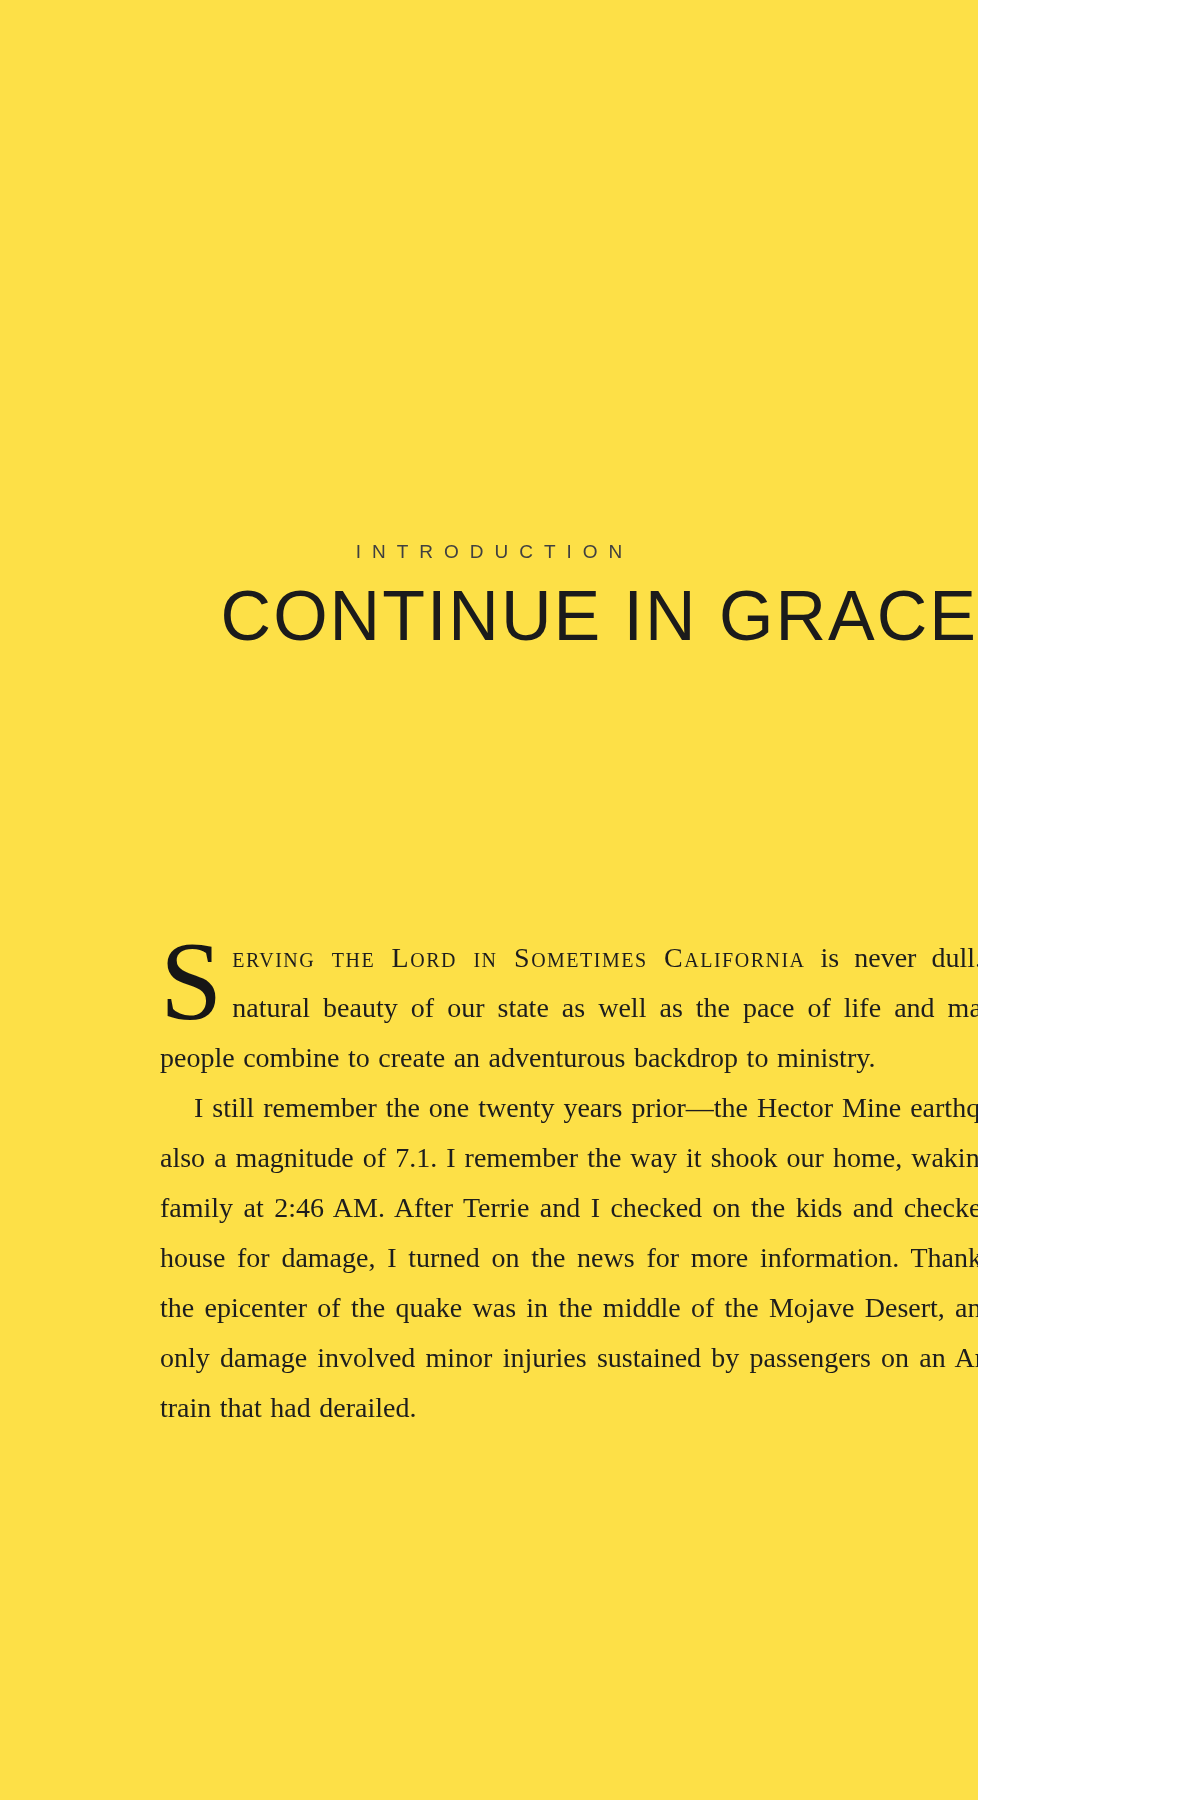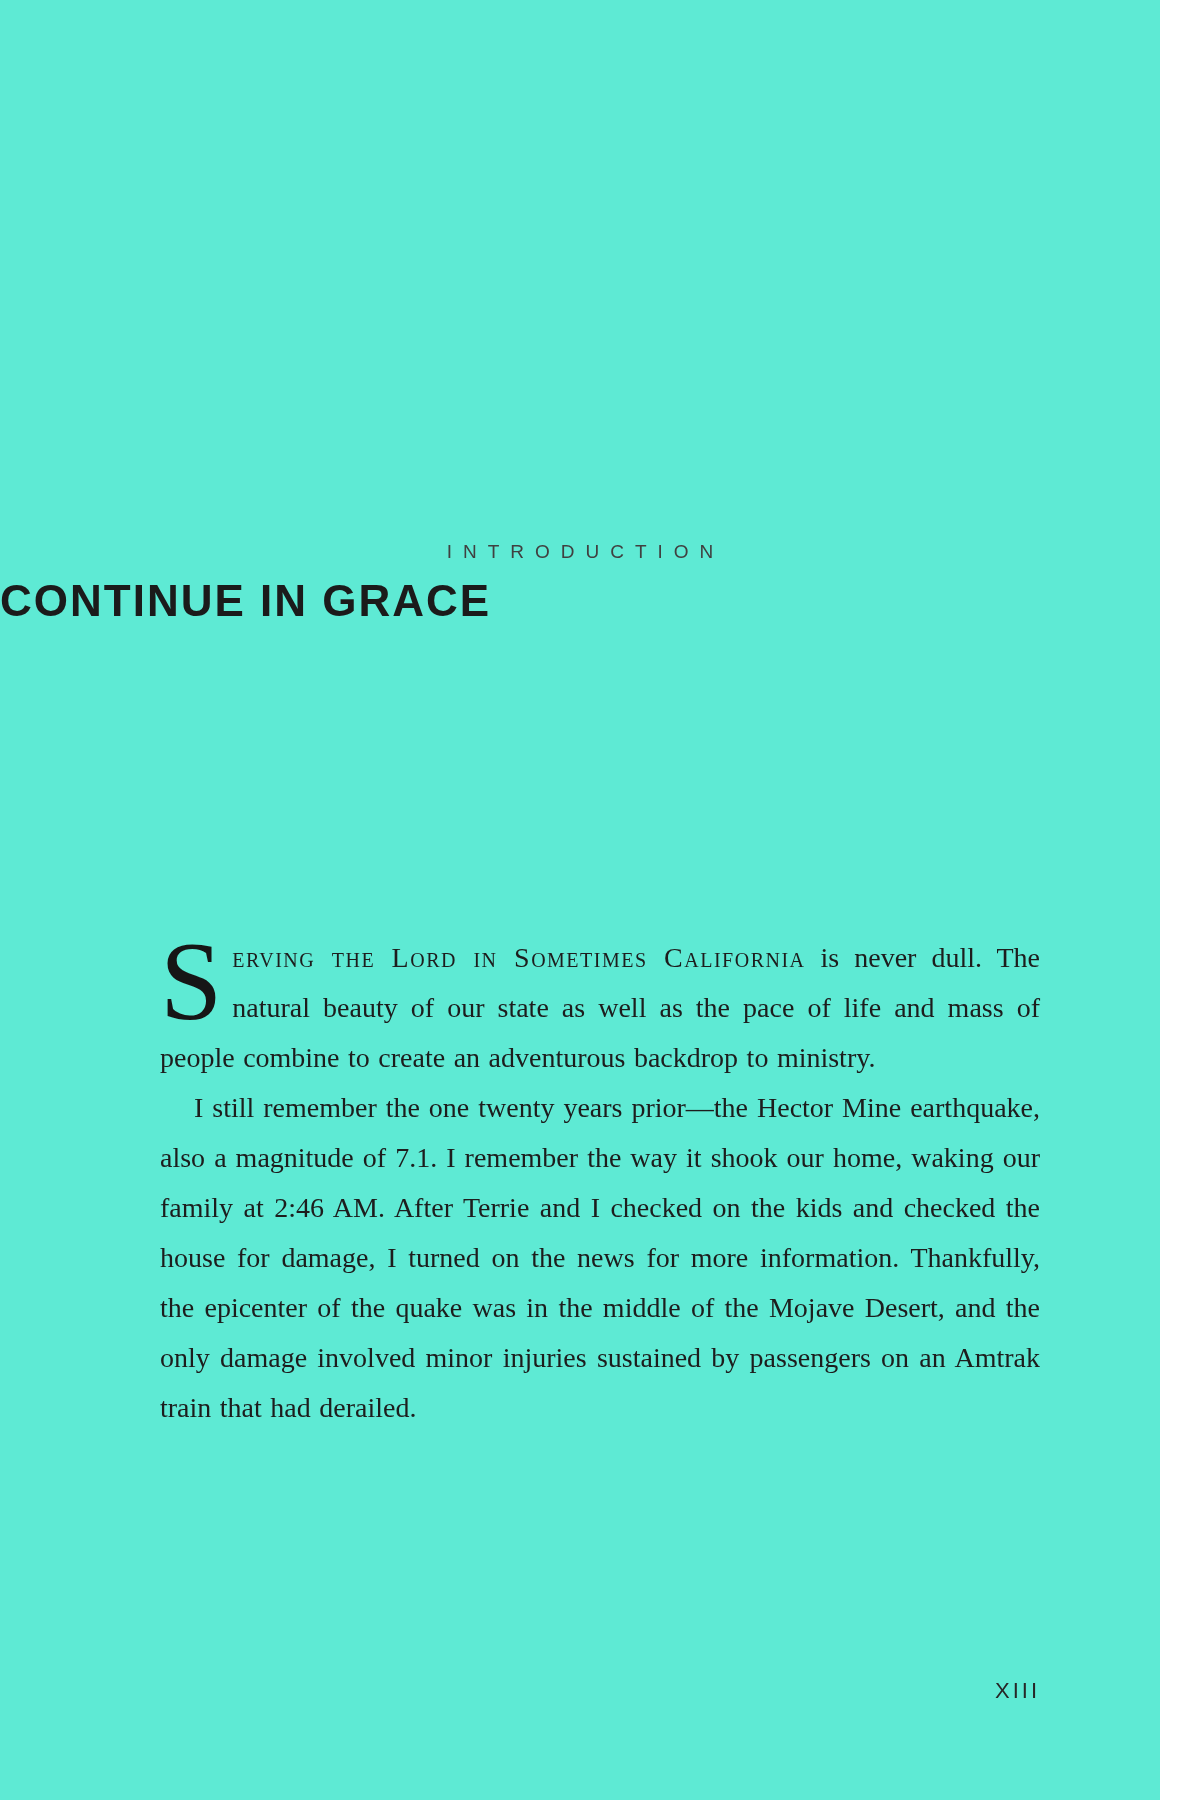--- a/index.html
+++ b/index.html
@@ -2,23 +2,23 @@
 <html><head>
 <meta charset="utf-8">
 <style>
   html, body {
     margin: 0;
     padding: 0;
     background: #ffffff;
   }
   .page {
     position: relative;
-    width: 1160px;
+    width: 978px;
     height: 1800px;
-    background: #5eead4;
+    background: #fde047;
     overflow: hidden;
     font-family: "Liberation Serif", serif;
     color: #1c1c1c;
   }
   .kicker {
     position: absolute;
     top: 541px;
     left: 0;
     width: 100%;
     text-align: center;
@@ -28,24 +28,24 @@
     letter-spacing: 11px;
     text-indent: 11px; 
     color: #404040;
   }
   .title {
     position: absolute;
     top: 576px;
     left: 0;
     width: 100%;
     margin: 0;
-    text-align: left;
+    text-align: right;
     font-family: "Liberation Sans", sans-serif;
-    font-weight: 700;
-    font-size: 44px;
+    font-weight: 400;
+    font-size: 70px;
     letter-spacing: 2px;
     color: #1b1b1b;
     white-space: nowrap;
   }
   .body-text {
     position: absolute;
     left: 160px;
     top: 933px;
     width: 880px;
     font-size: 28px;

